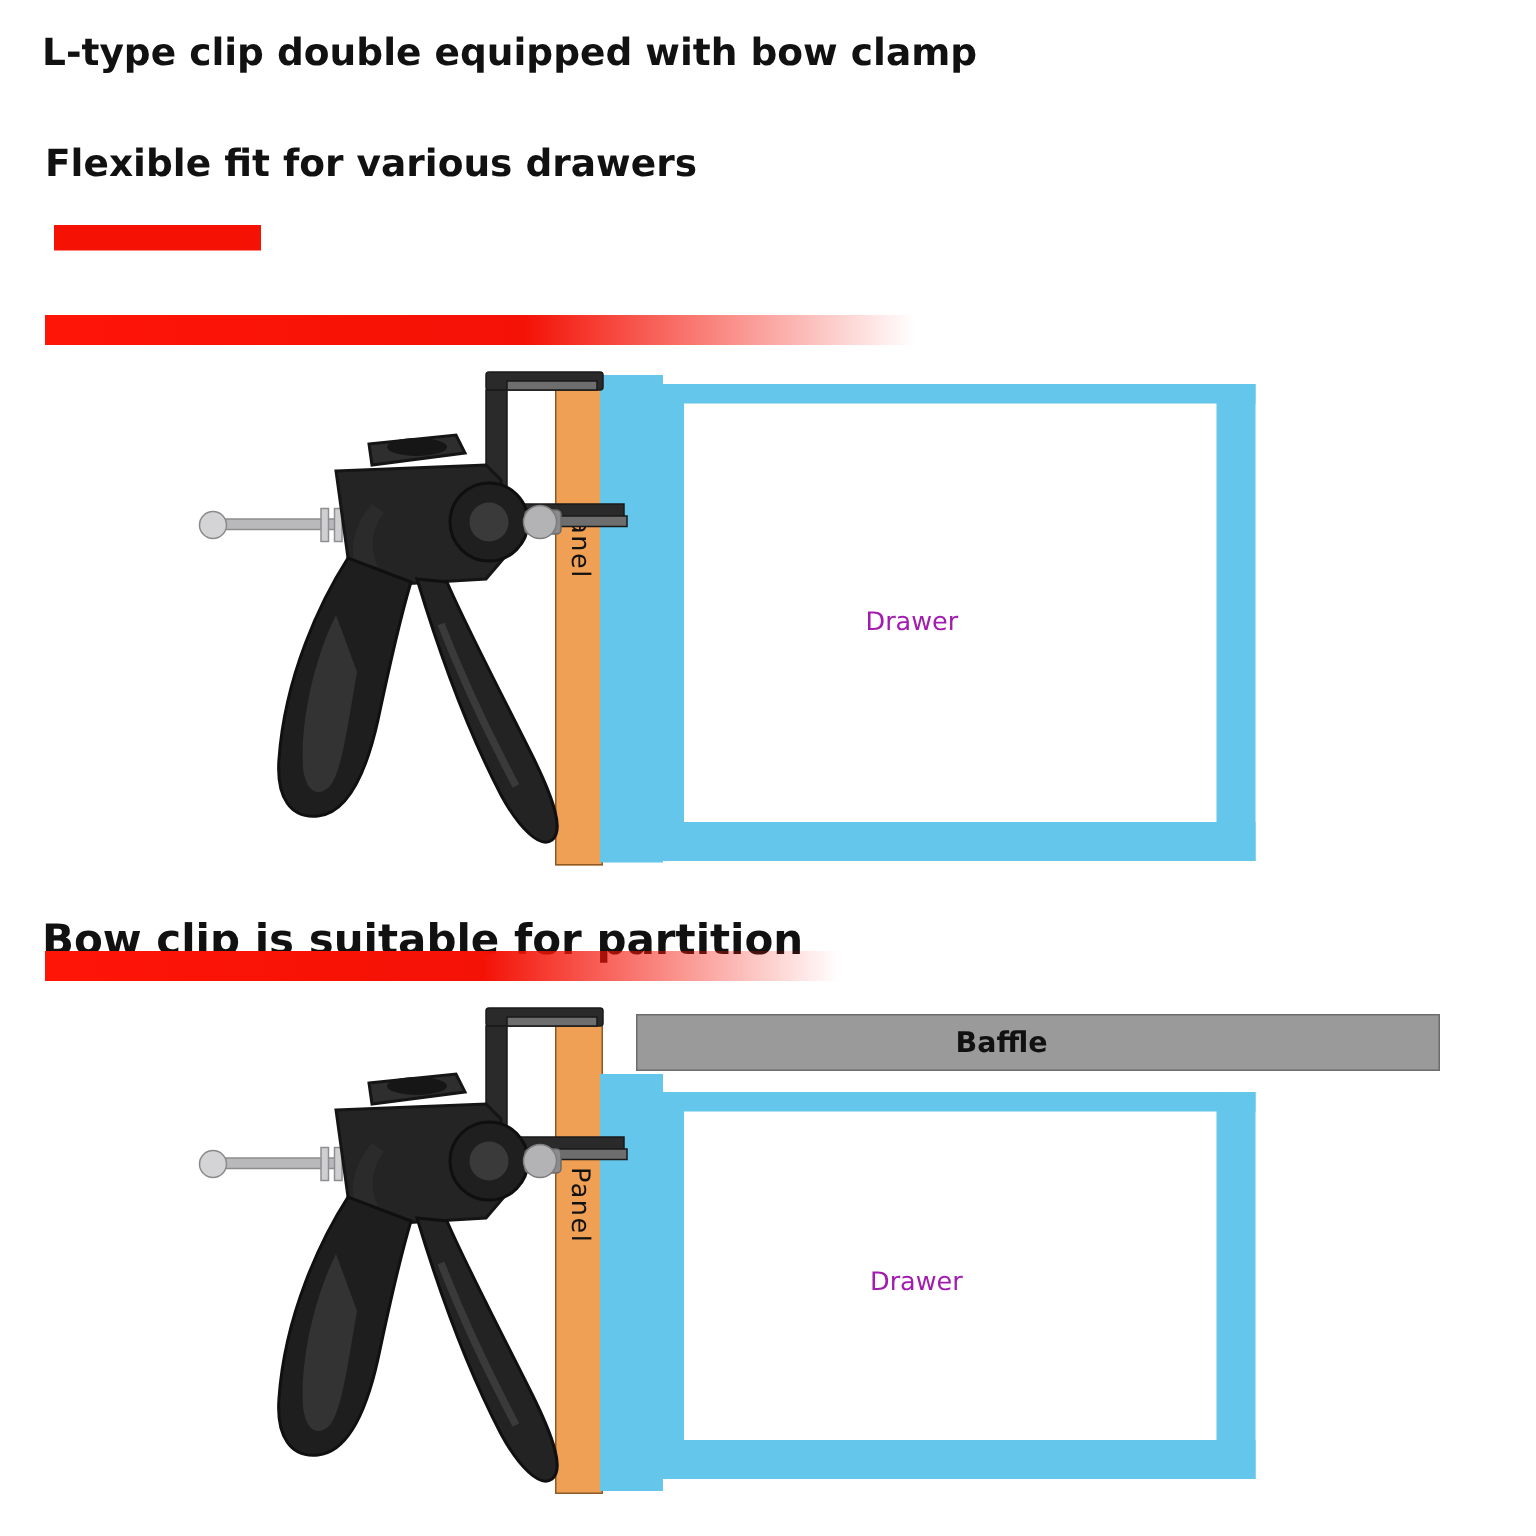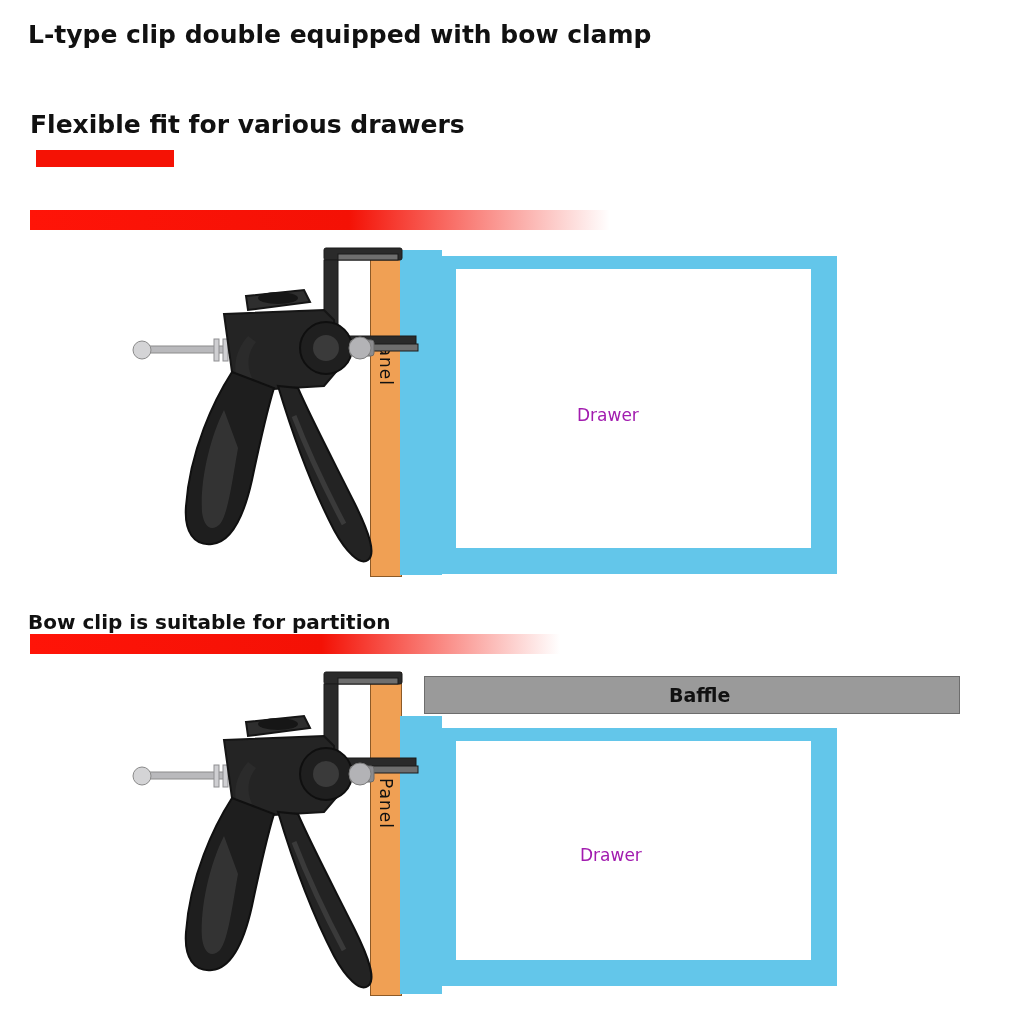--- a/index.html
+++ b/index.html
@@ -18,23 +18,23 @@
     position: absolute;
     inset: 0;
   }
   .headline {
     position: absolute;
     font-weight: bold;
     color: #111111;
     white-space: nowrap;
   }
   #title-main   { left: 28px;  top: 20px;  font-size: 25px; }
-  #title-sub    { left: 30px;  top: 94px;  font-size: 25px; margin-top: 16px; }
+  #title-sub    { left: 30px;  top: 94px;  font-size: 25px; }
   #label-ltype  { left: 32px;  top: 172px; font-size: 24px; }
-  #label-bow    { left: 28px;  top: 610px; font-size: 20px; }
+  #label-bow    { left: 28px;  top: 610px; font-size: 28px; }
 
   .redbar {
     position: absolute;
     background: linear-gradient(90deg, #ff1408 0%, #f41105 55%, rgba(244,17,5,0) 100%);
   }
   .redbar.solid {
     background: #f51205;
   }
   #redbar-1 { left: 36px; top: 150px; width: 138px; height: 17px; }
   #redbar-2 { left: 30px; top: 210px; width: 580px; height: 20px; }
@@ -172,21 +172,21 @@
       </svg>
     </div>
   </div>
 
   <div class="headline" id="label-bow">Bow clip is suitable for partition</div>
   <div class="redbar" id="redbar-3"></div>
 
   <div class="diagram">
 
     <div class="baffle" style="left:424px; top:676px; width:534px; height:36px;"></div>
-    <div class="baffle-text" style="left:637px; top:684px;margin-left:32px;">Baffle</div>
+    <div class="baffle-text" style="left:637px; top:684px;">Baffle</div>
 
     <div class="drawer-wrap">
       <div class="dr-top" style="left:441px; top:728px; width:396px; height:13px;"></div>
       <div class="dr-side" style="left:811px; top:728px; width:26px; height:258px;"></div>
       <div class="dr-bottom" style="left:441px; top:960px; width:396px; height:26px;"></div>
       <div class="dr-side" style="left:441px; top:728px; width:15px; height:258px;"></div>
     </div>
     <div class="dr-label" style="left:580px; top:845px;">Drawer</div>
 
     <div class="panel" style="left:370px; top:672px; width:30px; height:322px;"></div>

